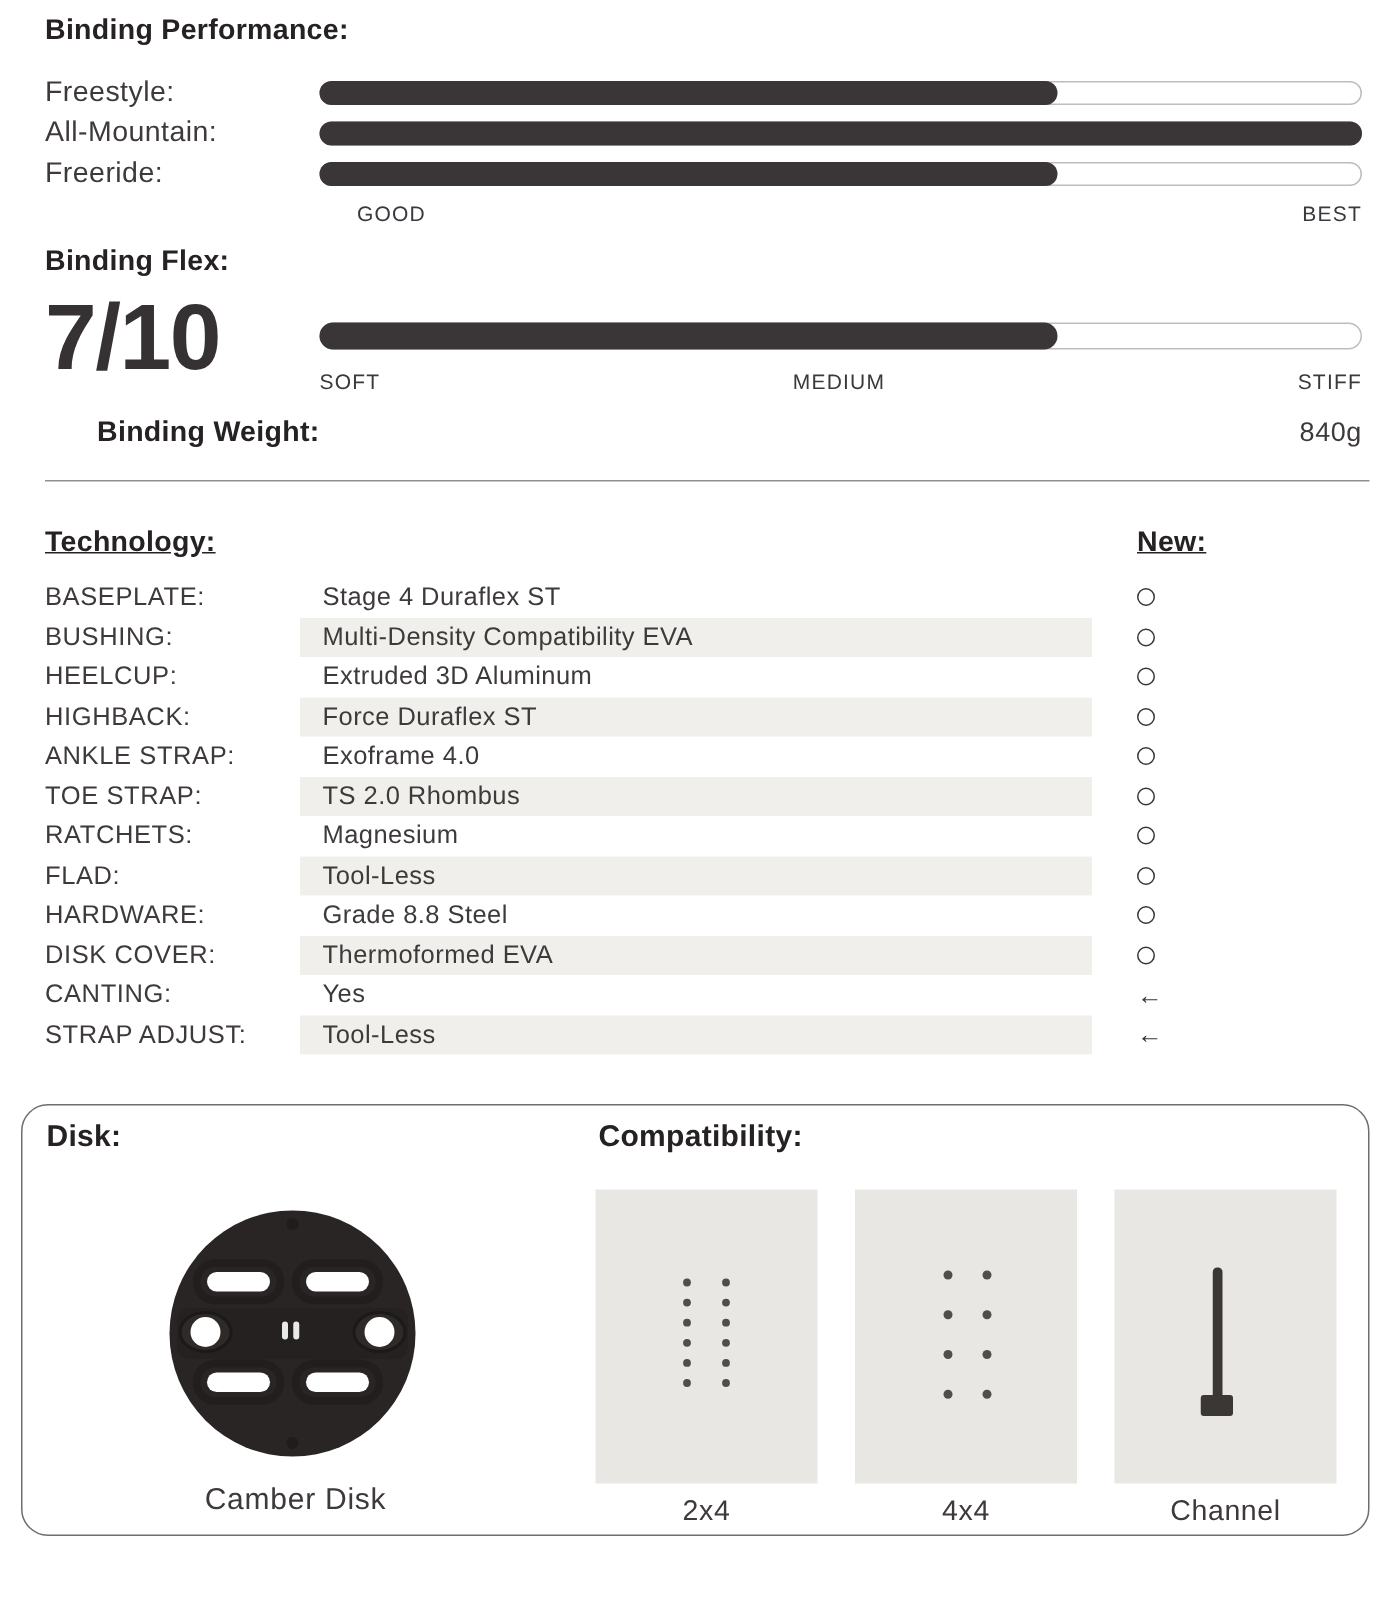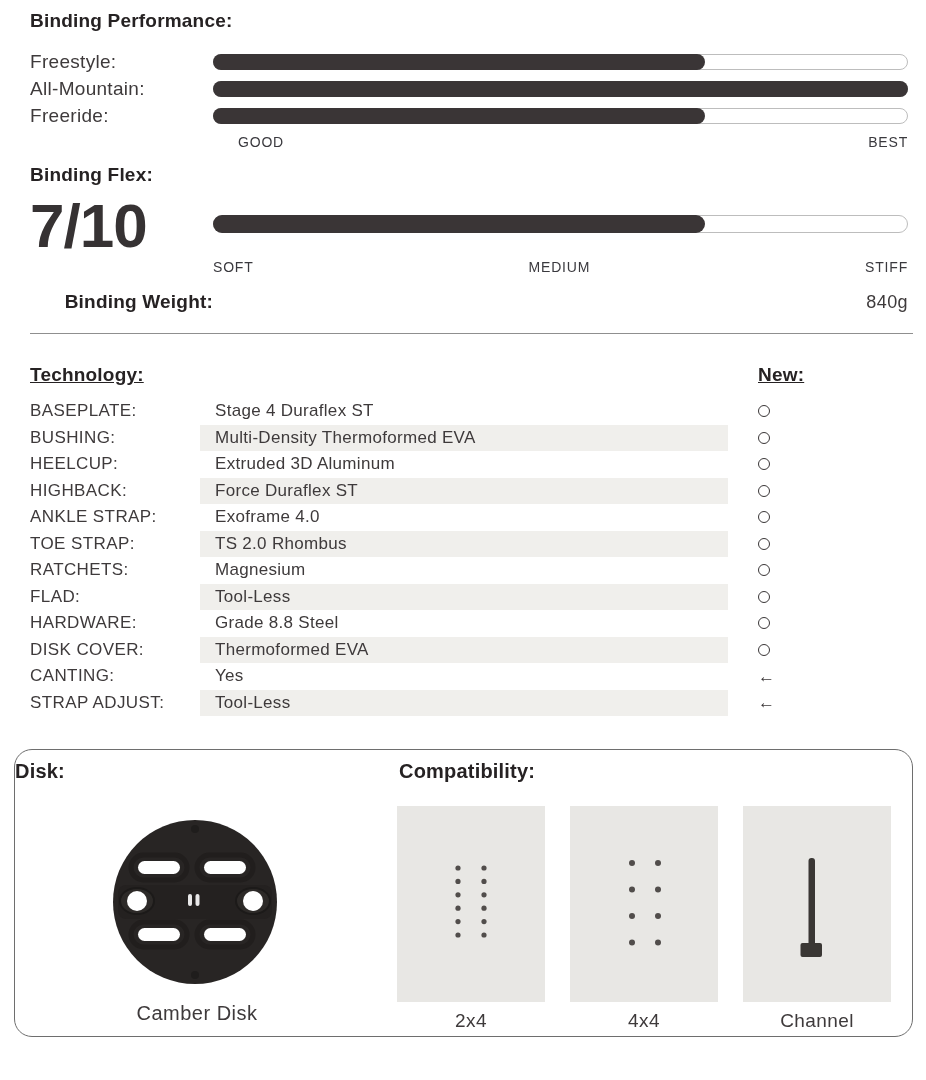--- a/index.html
+++ b/index.html
@@ -17,21 +17,21 @@
   .fill { position: absolute; left: -1px; top: -1px; bottom: -1px; background: #3a3536; border-radius: 9px; }
   .scale-row { display: grid; grid-template-columns: 183px 1fr; margin-top: 5px; }
   .scale { display: flex; justify-content: space-between; font-size: 14px; letter-spacing: 0.8px; color: #3a393e; margin-left: 25px; }
 
   
   .flex-heading { margin-top: 14px; }
   .flex-row { display: grid; grid-template-columns: 183px 1fr; margin-top: 4px; }
   .flex-score { font-size: 62px; line-height: 72px; color: #363233; letter-spacing: -1px; font-weight: 700; }
   .flex-barcol { padding-top: 25px; }
   .track.tall { height: 18px; border-radius: 10px; }
-  .scale3 { display: flex; justify-content: space-between; margin-top: 26px; font-size: 14px; letter-spacing: 0.8px; color: #3a393e; }
+  .scale3 { display: flex; justify-content: space-between; margin-top: 13px; font-size: 14px; letter-spacing: 0.8px; color: #3a393e; }
 
   .weight-row { display: grid; grid-template-columns: 183px 1fr; margin-top: 16px; align-items: baseline; text-align: right; }
   .weight-value { font-size: 18px; letter-spacing: 0.4px; }
 
   .divider { border: none; border-top: 1px solid #8f8f8f; margin: 20px 13px 0 30px; }
 
   
   .tech-head { display: grid; grid-template-columns: 170px 528px 1fr; margin-top: 30px; padding-left: 30px; align-items: center; }
   .tech-head .heading { white-space: nowrap; text-decoration: underline; }
   .new-head { padding-left: 30px; }
@@ -39,21 +39,21 @@
   .tech-row { display: grid; grid-template-columns: 170px 528px 1fr; align-items: stretch; height: 26.5px; font-size: 17px; }
   .tech-label { display: flex; align-items: center; letter-spacing: 0.4px; color: #3e3a3b; }
   .tech-value { display: flex; align-items: center; padding-left: 15px; letter-spacing: 0.3px; color: #3e3a3b; }
   .tech-value.shaded { background: #f0efec; }
   .tech-new { display: flex; align-items: center; padding-left: 30px; }
   .new-circle { width: 12px; height: 12px; border: 1.7px solid #3a3637; border-radius: 50%; display: inline-block; }
   .new-arrow { font-size: 17px; color: #3a3637; line-height: 1; }
 
   
   .bottom-box { position: relative; margin: 33px 13px 0 14px; height: 288px; border: 1.5px solid #6e6e6e; border-radius: 18px; background: #fff; }
-  .disk-title { position: absolute; left: 0; top: 10px; font-size: 20px; }
+  .disk-title { position: absolute; left: 16px; top: 10px; font-size: 20px; }
   .compat-title { position: absolute; left: 384px; top: 10px; font-size: 20px; }
   .disk-img { position: absolute; left: 97px; top: 69px; }
   .disk-caption { position: absolute; left: 16px; top: 252px; width: 332px; text-align: center; font-size: 20px; letter-spacing: 0.5px; color: #3e3a3b; }
   .panels { position: absolute; left: 382px; top: 56px; display: flex; gap: 25px; }
   .panel { width: 148px; height: 196px; background: #e8e7e4; display: flex; align-items: center; justify-content: center; }
   .panel-labels { position: absolute; left: 382px; top: 260px; display: flex; gap: 25px; align-items: center; }
   .panel-label { width: 148px; text-align: center; font-size: 19px; letter-spacing: 0.4px; color: #3e3a3b; }
 </style>
 </head>
 <body>
@@ -123,21 +123,21 @@
   <div class="tech-rows" id="tech-rows">
       <div class="tech-row">
         <div class="tech-label">BASEPLATE:</div>
         <div class="tech-value">Stage 4 Duraflex ST</div>
         <div class="tech-new">
           <span class="new-circle"></span>
         </div>
       </div>
       <div class="tech-row">
         <div class="tech-label">BUSHING:</div>
-        <div class="tech-value shaded">Multi-Density Thermoformed EVA</div>
+        <div class="tech-value shaded">Multi-Density Compatibility EVA</div>
         <div class="tech-new">
           <span class="new-circle"></span>
         </div>
       </div>
       <div class="tech-row">
         <div class="tech-label">HEELCUP:</div>
         <div class="tech-value">Extruded 3D Aluminum</div>
         <div class="tech-new">
           <span class="new-circle"></span>
         </div>

